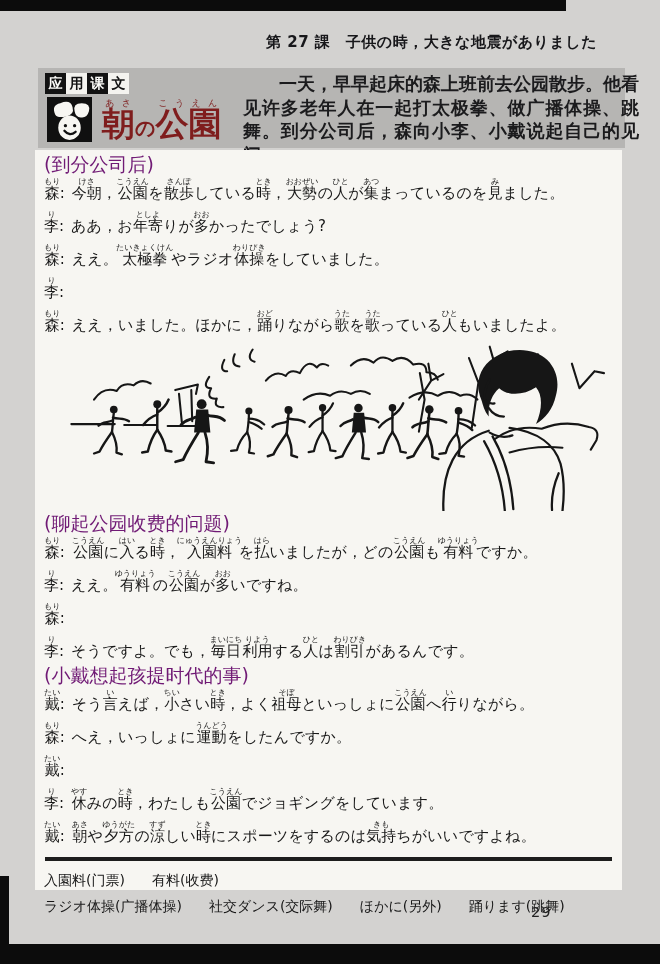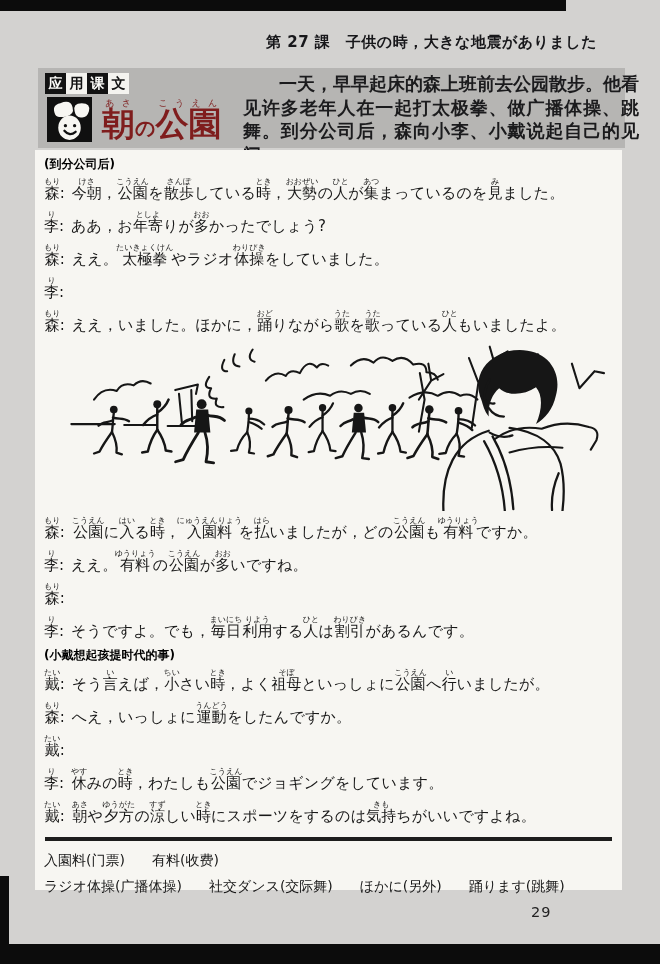--- a/index.html
+++ b/index.html
@@ -25,21 +25,21 @@
   .lesson-title{position:absolute;left:64px;top:30px;white-space:nowrap;color:#7f1d1d;}
   .lesson-title ruby{font-size:33px;font-weight:bold;}
   .lesson-title rt{font-size:9px;font-weight:normal;letter-spacing:1px;}
   .lesson-title span{font-size:20px;font-weight:bold;}
   .intro-cn{position:absolute;left:205px;top:4px;width:396px;font-size:18px;font-weight:bold;
     line-height:23.5px;color:#1b1b1d;text-indent:2em;text-align:justify;}
 
   
   .sheet{position:absolute;left:35px;top:150px;width:587px;height:740px;background:#f7f6f2;
     padding:4px 9px 0 9px;box-sizing:border-box;color:#181818;}
-  .stage-note{font-size:12px;font-weight:bold;height:20px;line-height:20px;color:#000000;}
+  .stage-note{font-size:19px;font-weight:normal;height:20px;line-height:20px;color:#701a75;}
   .dline{height:32px;display:flex;align-items:center;padding-bottom:1px;font-size:15px;white-space:nowrap;}
   .dline .speaker{margin-right:7px;}
   .dline ruby{ruby-align:center;}
   .dline rt{font-size:8px;letter-spacing:0;}
   .dtext span{letter-spacing:.2px;}
 
   .illustration{height:170px;margin:2px 0 2px 14px;}
 
   .vocab-divider{border-top:4px solid #1d1d1d;margin:7px 1px 6px 1px;height:0;}
   .vocab-row{font-size:14px;height:26px;line-height:26px;white-space:nowrap;}
@@ -177,41 +177,42 @@
             <path d="M441,106 C453,127 461,152 463,180"></path>
             <path d="M447,97 q12,7 24,3"></path>
             <path d="M520,140 C514,154 512,166 513,179"></path>
           </g>
           <circle cx="450" cy="52" r="1.8" fill="#161616"></circle>
         </g>
       </svg>
     </div>
 
     <div class="dsection">
+        <div class="stage-note">(聊起公园收费的问题)</div>
         <div class="dline">
           <span class="speaker"><ruby>森<rt>もり</rt></ruby>:</span>
           <span class="dtext"><ruby>公園<rt>こうえん</rt></ruby><span>に</span><ruby>入<rt>はい</rt></ruby><span>る</span><ruby>時<rt>とき</rt></ruby><span>，</span><ruby>入園料<rt>にゅうえんりょう</rt></ruby><span>を</span><ruby>払<rt>はら</rt></ruby><span>いましたが，どの</span><ruby>公園<rt>こうえん</rt></ruby><span>も</span><ruby>有料<rt>ゆうりょう</rt></ruby><span>ですか。</span></span>
         </div>
         <div class="dline">
           <span class="speaker"><ruby>李<rt>り</rt></ruby>:</span>
           <span class="dtext"><span>ええ。</span><ruby>有料<rt>ゆうりょう</rt></ruby><span>の</span><ruby>公園<rt>こうえん</rt></ruby><span>が</span><ruby>多<rt>おお</rt></ruby><span>いですね。</span></span>
         </div>
         <div class="dline">
           <span class="speaker"><ruby>森<rt>もり</rt></ruby>:</span>
         </div>
         <div class="dline">
           <span class="speaker"><ruby>李<rt>り</rt></ruby>:</span>
           <span class="dtext"><span>そうですよ。でも，</span><ruby>毎日<rt>まいにち</rt></ruby><ruby>利用<rt>りよう</rt></ruby><span>する</span><ruby>人<rt>ひと</rt></ruby><span>は</span><ruby>割引<rt>わりびき</rt></ruby><span>があるんです。</span></span>
         </div>
       </div>
     <div class="dsection">
         <div class="stage-note">(小戴想起孩提时代的事)</div>
         <div class="dline">
           <span class="speaker"><ruby>戴<rt>たい</rt></ruby>:</span>
-          <span class="dtext"><span>そう</span><ruby>言<rt>い</rt></ruby><span>えば，</span><ruby>小<rt>ちい</rt></ruby><span>さい</span><ruby>時<rt>とき</rt></ruby><span>，よく</span><ruby>祖母<rt>そぼ</rt></ruby><span>といっしょに</span><ruby>公園<rt>こうえん</rt></ruby><span>へ</span><ruby>行<rt>い</rt></ruby><span>いましたが。</span></span>
+          <span class="dtext"><span>そう</span><ruby>言<rt>い</rt></ruby><span>えば，</span><ruby>小<rt>ちい</rt></ruby><span>さい</span><ruby>時<rt>とき</rt></ruby><span>，よく</span><ruby>祖母<rt>そぼ</rt></ruby><span>といっしょに</span><ruby>公園<rt>こうえん</rt></ruby><span>へ</span><ruby>行<rt>い</rt></ruby><span>りながら。</span></span>
         </div>
         <div class="dline">
           <span class="speaker"><ruby>森<rt>もり</rt></ruby>:</span>
           <span class="dtext"><span>へえ，いっしょに</span><ruby>運動<rt>うんどう</rt></ruby><span>をしたんですか。</span></span>
         </div>
         <div class="dline">
           <span class="speaker"><ruby>戴<rt>たい</rt></ruby>:</span>
         </div>
         <div class="dline">
           <span class="speaker"><ruby>李<rt>り</rt></ruby>:</span>

